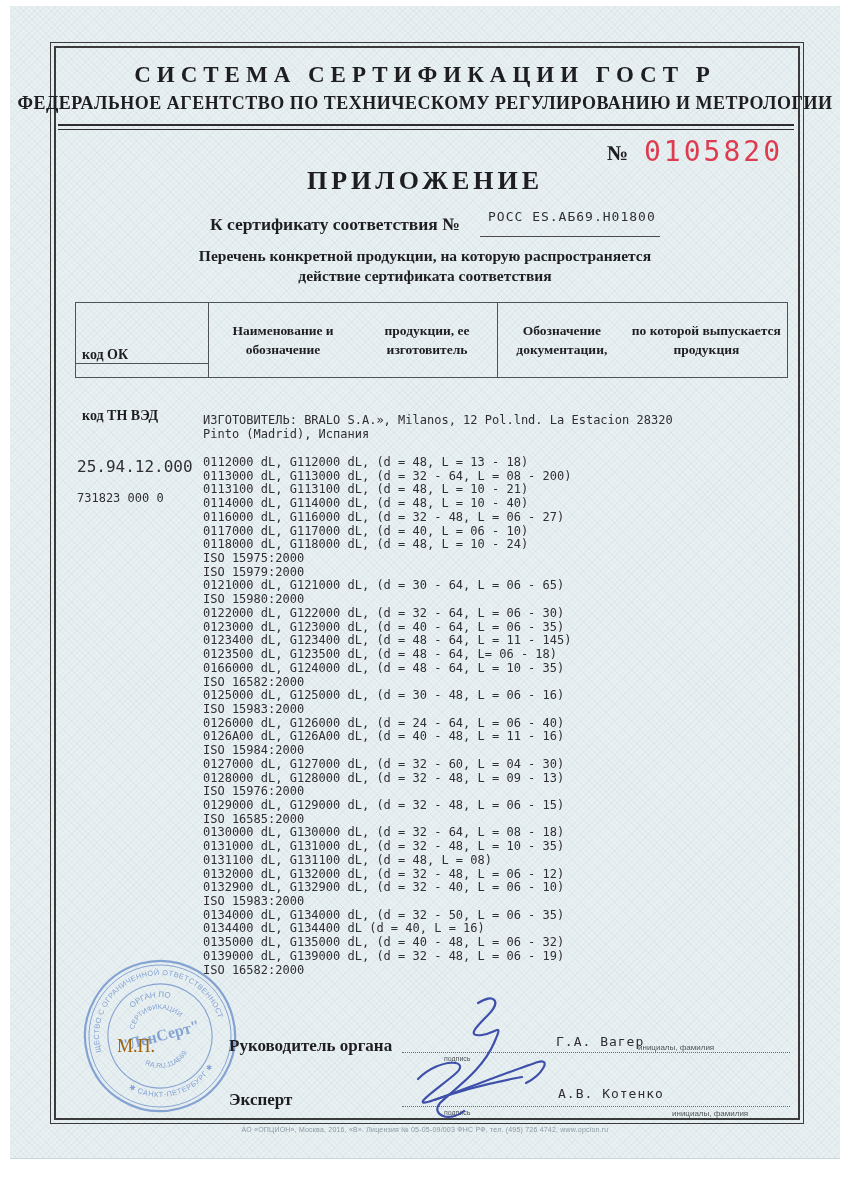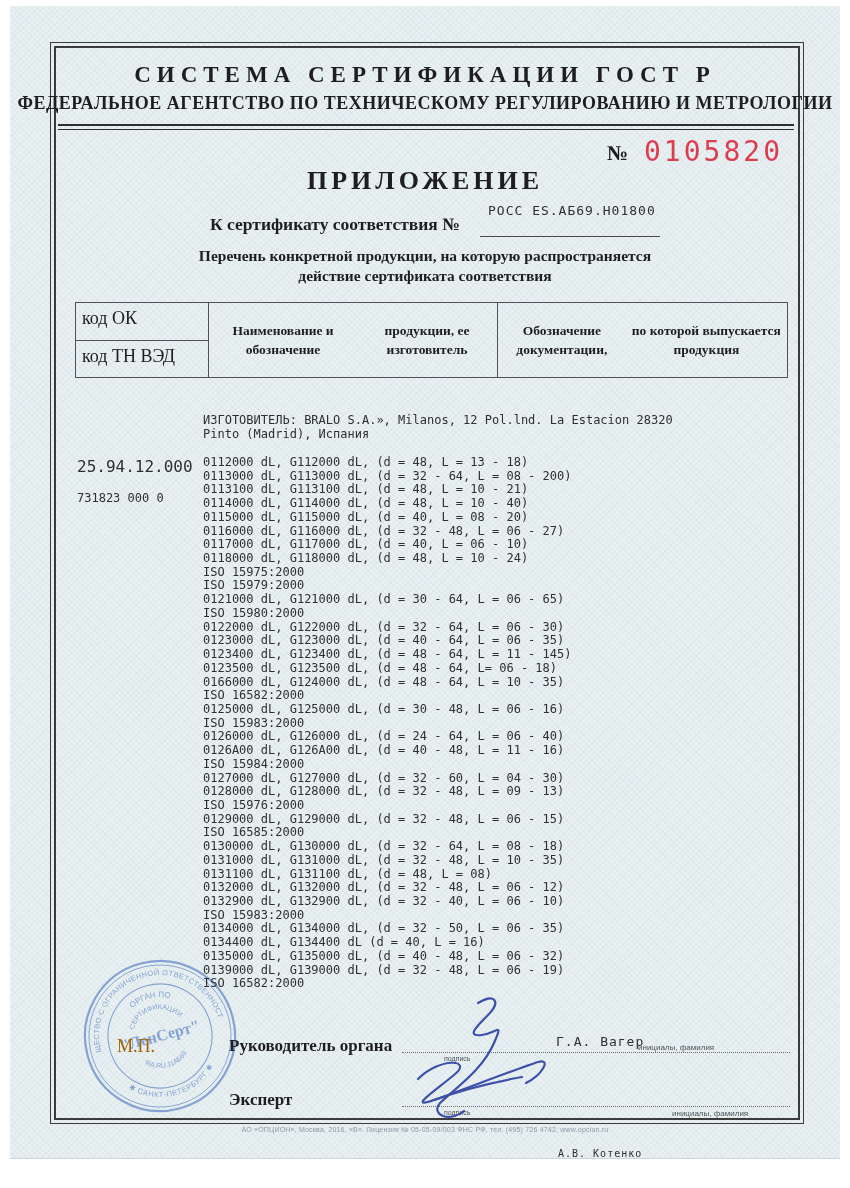--- a/index.html
+++ b/index.html
@@ -26,27 +26,27 @@
   }
   .abs{position:absolute;}
   .center{left:0;width:850px;text-align:center;}
   .sys-title{top:62px;font-size:23px;font-weight:bold;letter-spacing:6px;}
   .agency-title{top:93px;font-size:18px;font-weight:bold;letter-spacing:.5px;}
   .hdr-sep{left:58px;top:124px;width:736px;height:3px;border-top:2px solid #2e2e2e;border-bottom:1px solid #2e2e2e;}
   .blank-no-sign{left:607px;top:141px;font-size:21px;font-weight:bold;}
   .blank-no{left:644px;top:135px;font-size:28px;font-family:"DejaVu Sans Mono",monospace;color:#dd3b50;letter-spacing:3px;}
   .doc-title{top:166px;font-size:26px;font-weight:bold;letter-spacing:4px;}
   .cert-label{left:210px;top:214px;font-size:17.5px;font-weight:bold;}
-  .cert-value{left:488px;top:203px;font-family:"DejaVu Sans Mono",monospace;font-size:13px;letter-spacing:1px;color:#2e2e33;}
+  .cert-value{left:488px;top:209px;font-family:"DejaVu Sans Mono",monospace;font-size:13px;letter-spacing:1px;color:#2e2e33;}
   .cert-line{left:480px;top:236px;width:180px;border-top:1.2px solid #4a4a4a;height:0;}
   .subtitle1{top:247px;font-size:15.5px;font-weight:bold;}
   .subtitle2{top:267px;font-size:15.5px;font-weight:bold;}
   .tbl{left:75px;top:302px;width:711px;height:74px;border:1px solid #4f5357;display:flex;}
   .tbl .c1{width:132px;border-right:1px solid #4f5357;display:flex;flex-direction:column;}
-  .tbl .c1 .cell{flex:1;padding:5px 0 0 6px;font-size:18px;font-weight:normal;}
+  .tbl .c1 .cell{flex:1;padding:5px 0 0 6px;font-size:14px;font-weight:bold;margin-top:39px;}
   .tbl .c1 .cell:first-child{border-bottom:1px solid #4f5357;}
   .tbl .c2{width:288px;border-right:1px solid #4f5357;}
   .tbl .c3{flex:1;}
   .tbl .hcell{display:flex;justify-content:center;align-items:center;height:100%;font-size:13.5px;font-weight:bold;line-height:19px;text-align:center;}
   .mono{font-family:"DejaVu Sans Mono","Liberation Mono",monospace;color:#2f2f33;}
   .mfr{left:203px;top:413px;font-size:12px;line-height:14px;white-space:pre;}
   .code-ok{left:77px;top:457px;font-size:16px;}
   .code-tnved{left:77px;top:491px;font-size:12px;}
   .products{left:203px;top:456px;font-size:12px;}
   .products .pline{height:13.72px;line-height:13.72px;white-space:pre;}
@@ -54,21 +54,21 @@
   .sig-label2{left:229px;top:1090px;font-size:17px;font-weight:bold;}
   .sig-line{height:0;border-top:1px dotted #6b6f72;}
   .sig-line1{left:402px;top:1052px;width:388px;}
   .sig-line2{left:402px;top:1106px;width:388px;}
   .small-cap{font-family:"Liberation Sans",sans-serif;color:#4e5458;}
   .cap-sign1{left:444px;top:1055px;font-size:7px;}
   .cap-sign2{left:444px;top:1109px;font-size:7px;}
   .cap-name1{left:638px;top:1043px;font-size:8px;}
   .cap-name2{left:672px;top:1109px;font-size:8px;}
   .sig-name1{left:556px;top:1034px;font-size:13px;letter-spacing:1px;}
-  .sig-name2{left:558px;top:1148px;font-size:10px;letter-spacing:1px;}
+  .sig-name2{left:558px;top:1086px;font-size:13px;letter-spacing:1px;}
   .mp{left:117px;top:1036px;font-size:18px;color:#a16207;}
   .stamp{left:68px;top:944px;width:184px;height:184px;opacity:.82;}
   .sig-ink{left:390px;top:985px;width:220px;height:160px;}
   .footer{top:1126px;font-family:"Liberation Sans",sans-serif;font-size:7px;color:#8a9aa4;letter-spacing:.2px;}
 </style>
 </head>
 <body>
 
 <div class="scan"></div>
 
@@ -136,21 +136,20 @@
 <span>Pinto (Madrid), Испания</span></div>
 
 <div class="abs code-ok mono">25.94.12.000</div>
 <div class="abs code-tnved mono">731823 000 0</div>
 
 <div class="abs products mono">
     <div class="pline">0112000 dL, G112000 dL, (d = 48, L = 13 - 18)</div>
     <div class="pline">0113000 dL, G113000 dL, (d = 32 - 64, L = 08 - 200)</div>
     <div class="pline">0113100 dL, G113100 dL, (d = 48, L = 10 - 21)</div>
     <div class="pline">0114000 dL, G114000 dL, (d = 48, L = 10 - 40)</div>
-    <div class="pline">0115000 dL, G115000 dL, (d = 40, L = 08 - 20)</div>
     <div class="pline">0116000 dL, G116000 dL, (d = 32 - 48, L = 06 - 27)</div>
     <div class="pline">0117000 dL, G117000 dL, (d = 40, L = 06 - 10)</div>
     <div class="pline">0118000 dL, G118000 dL, (d = 48, L = 10 - 24)</div>
     <div class="pline">ISO 15975:2000</div>
     <div class="pline">ISO 15979:2000</div>
     <div class="pline">0121000 dL, G121000 dL, (d = 30 - 64, L = 06 - 65)</div>
     <div class="pline">ISO 15980:2000</div>
     <div class="pline">0122000 dL, G122000 dL, (d = 32 - 64, L = 06 - 30)</div>
     <div class="pline">0123000 dL, G123000 dL, (d = 40 - 64, L = 06 - 35)</div>
     <div class="pline">0123400 dL, G123400 dL, (d = 48 - 64, L = 11 - 145)</div>

